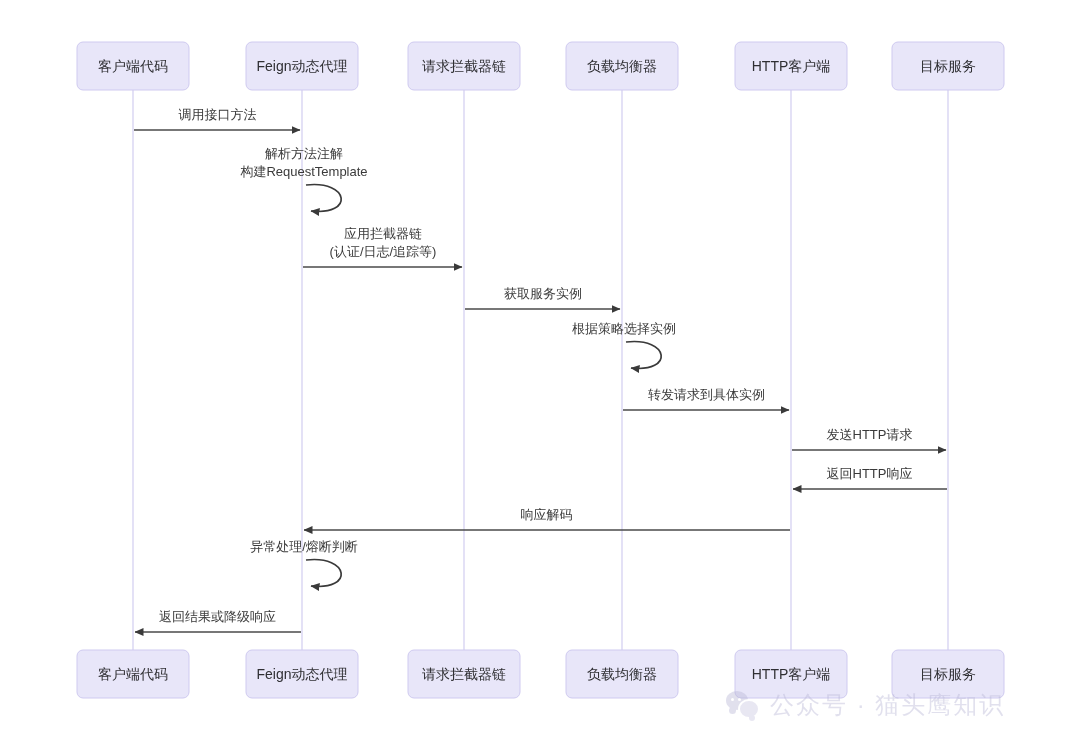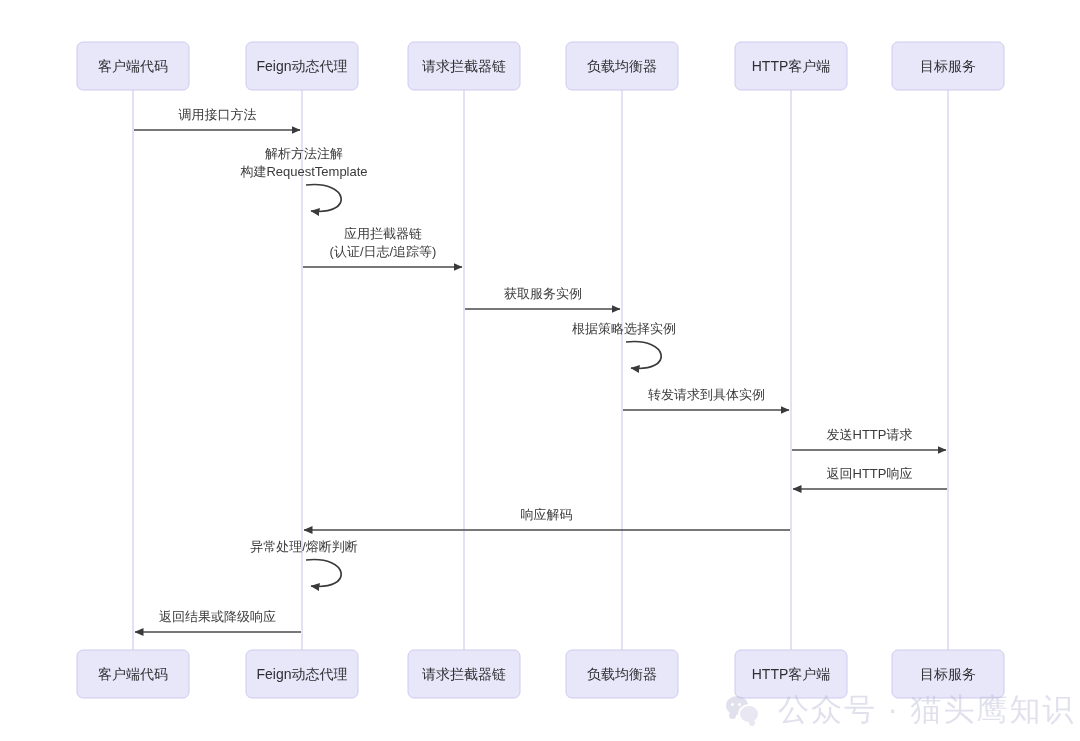--- a/index.html
+++ b/index.html
@@ -66,25 +66,24 @@
   .watermark {
     position: absolute;
     display: flex;
     align-items: center;
     gap: 10px;
     opacity: 0.42;
     pointer-events: none;
   }
   .watermark-text {
     font-family: "Liberation Sans", "DejaVu Sans", sans-serif;
-    font-size: 31px;
+    font-size: 24px;
     color: #b9b7d6;
     letter-spacing: 2px;
     white-space: nowrap;
-    margin-left: 8px;
   }
   .wechat-mark {
     width: 34px;
     height: 28px;
     position: relative;
     flex: 0 0 auto;
   }
   .wechat-mark .bubble-a {
     position: absolute;
     left: 0;

